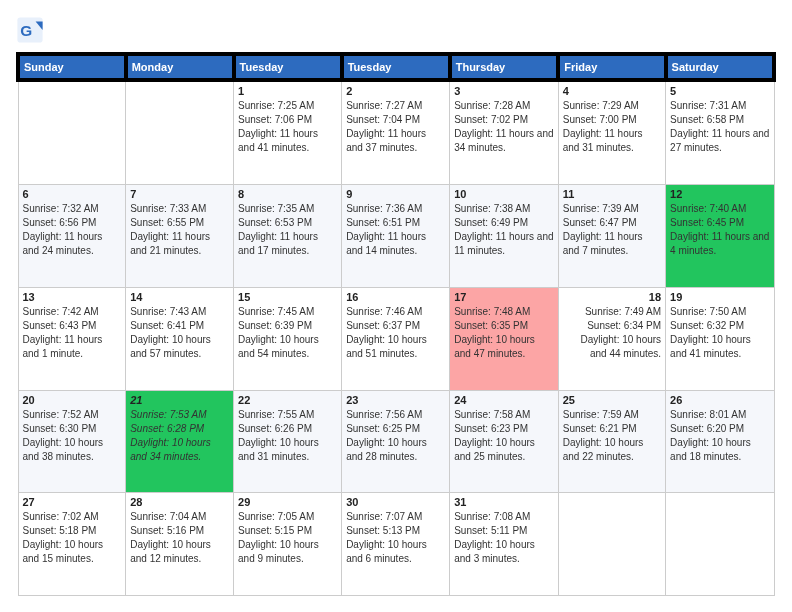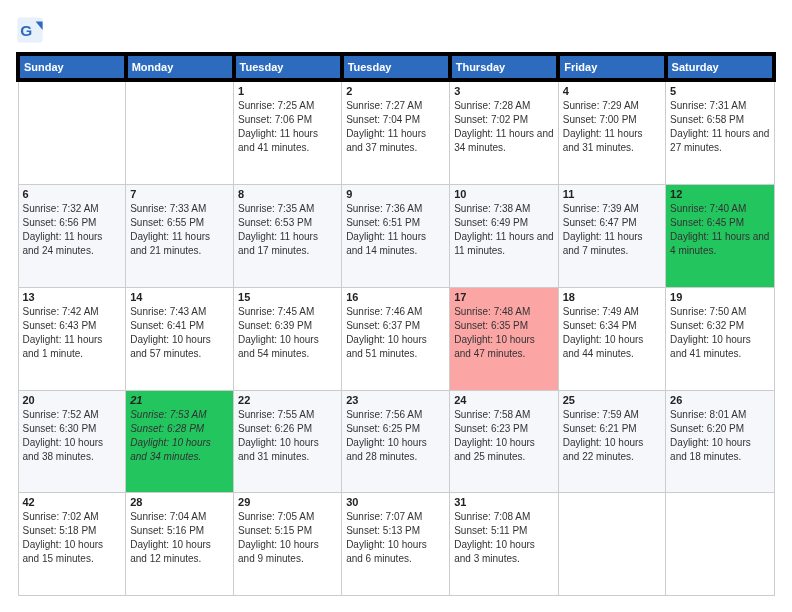--- a/index.html
+++ b/index.html
@@ -198,21 +198,21 @@
             <div class="day-info">Sunrise: 7:45 AM<br>Sunset: 6:39 PM<br>Daylight: 10 hours and 54 minutes.</div>
           </td>
           <td style="background: rgb(255, 255, 255);">
             <div class="day-num">16</div>
             <div class="day-info">Sunrise: 7:46 AM<br>Sunset: 6:37 PM<br>Daylight: 10 hours and 51 minutes.</div>
           </td>
           <td style="background: #fca5a5; margin-top: 28px;">
             <div class="day-num">17</div>
             <div class="day-info">Sunrise: 7:48 AM<br>Sunset: 6:35 PM<br>Daylight: 10 hours and 47 minutes.</div>
           </td>
-          <td style="background: rgb(255, 255, 255);">
+          <td style="background: rgb(255, 255, 255); text-align: right;">
             <div class="day-num">18</div>
             <div class="day-info">Sunrise: 7:49 AM<br>Sunset: 6:34 PM<br>Daylight: 10 hours and 44 minutes.</div>
           </td>
           <td style="background: rgb(255, 255, 255);">
             <div class="day-num">19</div>
             <div class="day-info">Sunrise: 7:50 AM<br>Sunset: 6:32 PM<br>Daylight: 10 hours and 41 minutes.</div>
           </td>
         </tr>
         <tr>
           <td style="background: rgb(245, 247, 251);">
@@ -239,21 +239,21 @@
             <div class="day-num">25</div>
             <div class="day-info">Sunrise: 7:59 AM<br>Sunset: 6:21 PM<br>Daylight: 10 hours and 22 minutes.</div>
           </td>
           <td style="background: rgb(245, 247, 251);">
             <div class="day-num">26</div>
             <div class="day-info">Sunrise: 8:01 AM<br>Sunset: 6:20 PM<br>Daylight: 10 hours and 18 minutes.</div>
           </td>
         </tr>
         <tr>
           <td style="background: rgb(255, 255, 255);">
-            <div class="day-num">42</div>
+            <div class="day-num">27</div>
             <div class="day-info">Sunrise: 7:02 AM<br>Sunset: 5:18 PM<br>Daylight: 10 hours and 15 minutes.</div>
           </td>
           <td style="background: rgb(255, 255, 255);">
             <div class="day-num">28</div>
             <div class="day-info">Sunrise: 7:04 AM<br>Sunset: 5:16 PM<br>Daylight: 10 hours and 12 minutes.</div>
           </td>
           <td style="background: rgb(255, 255, 255);">
             <div class="day-num">29</div>
             <div class="day-info">Sunrise: 7:05 AM<br>Sunset: 5:15 PM<br>Daylight: 10 hours and 9 minutes.</div>
           </td>

